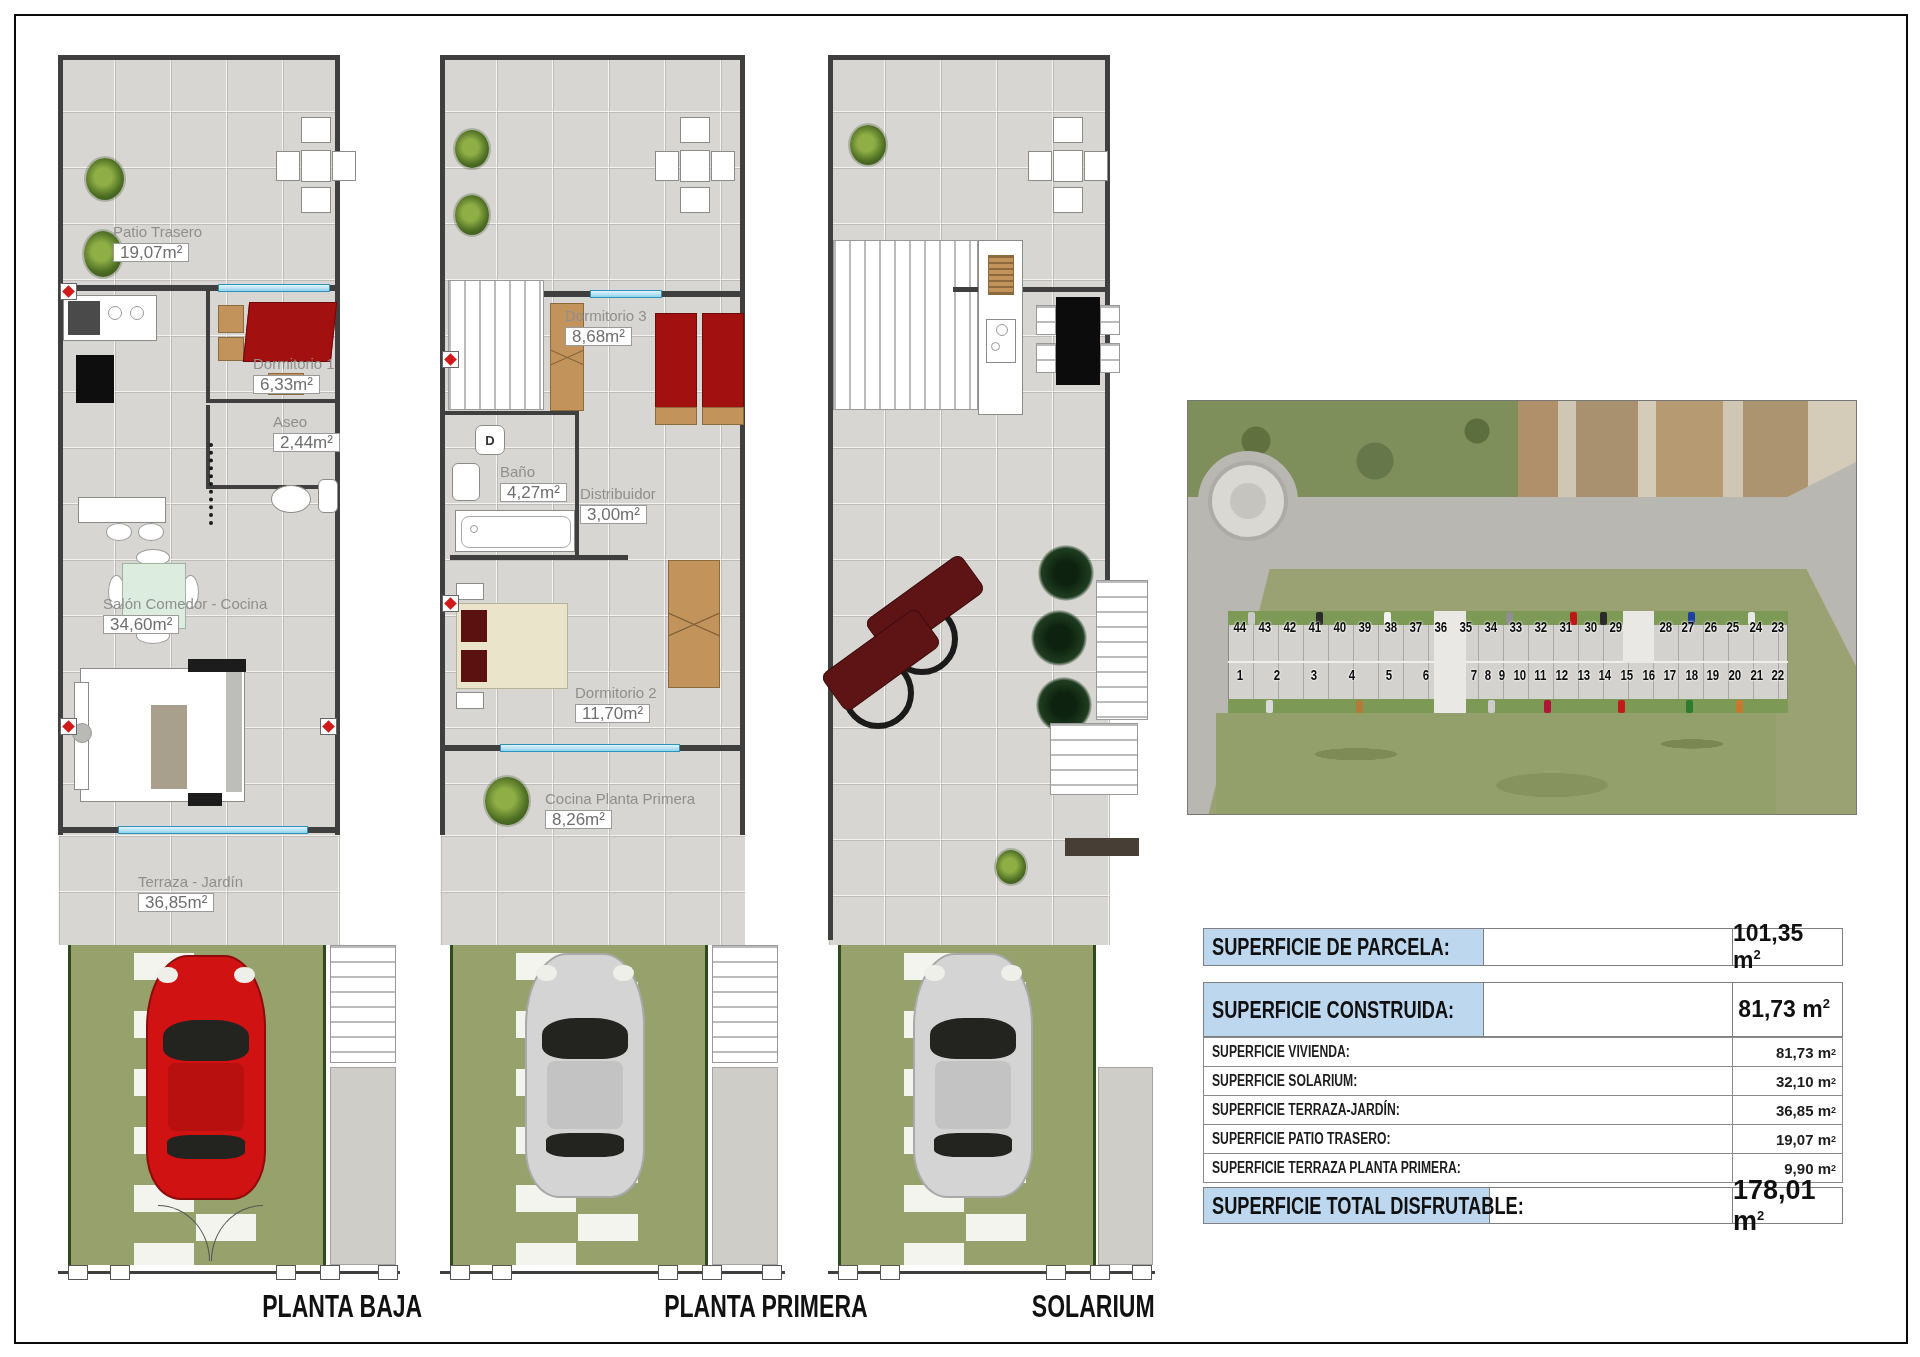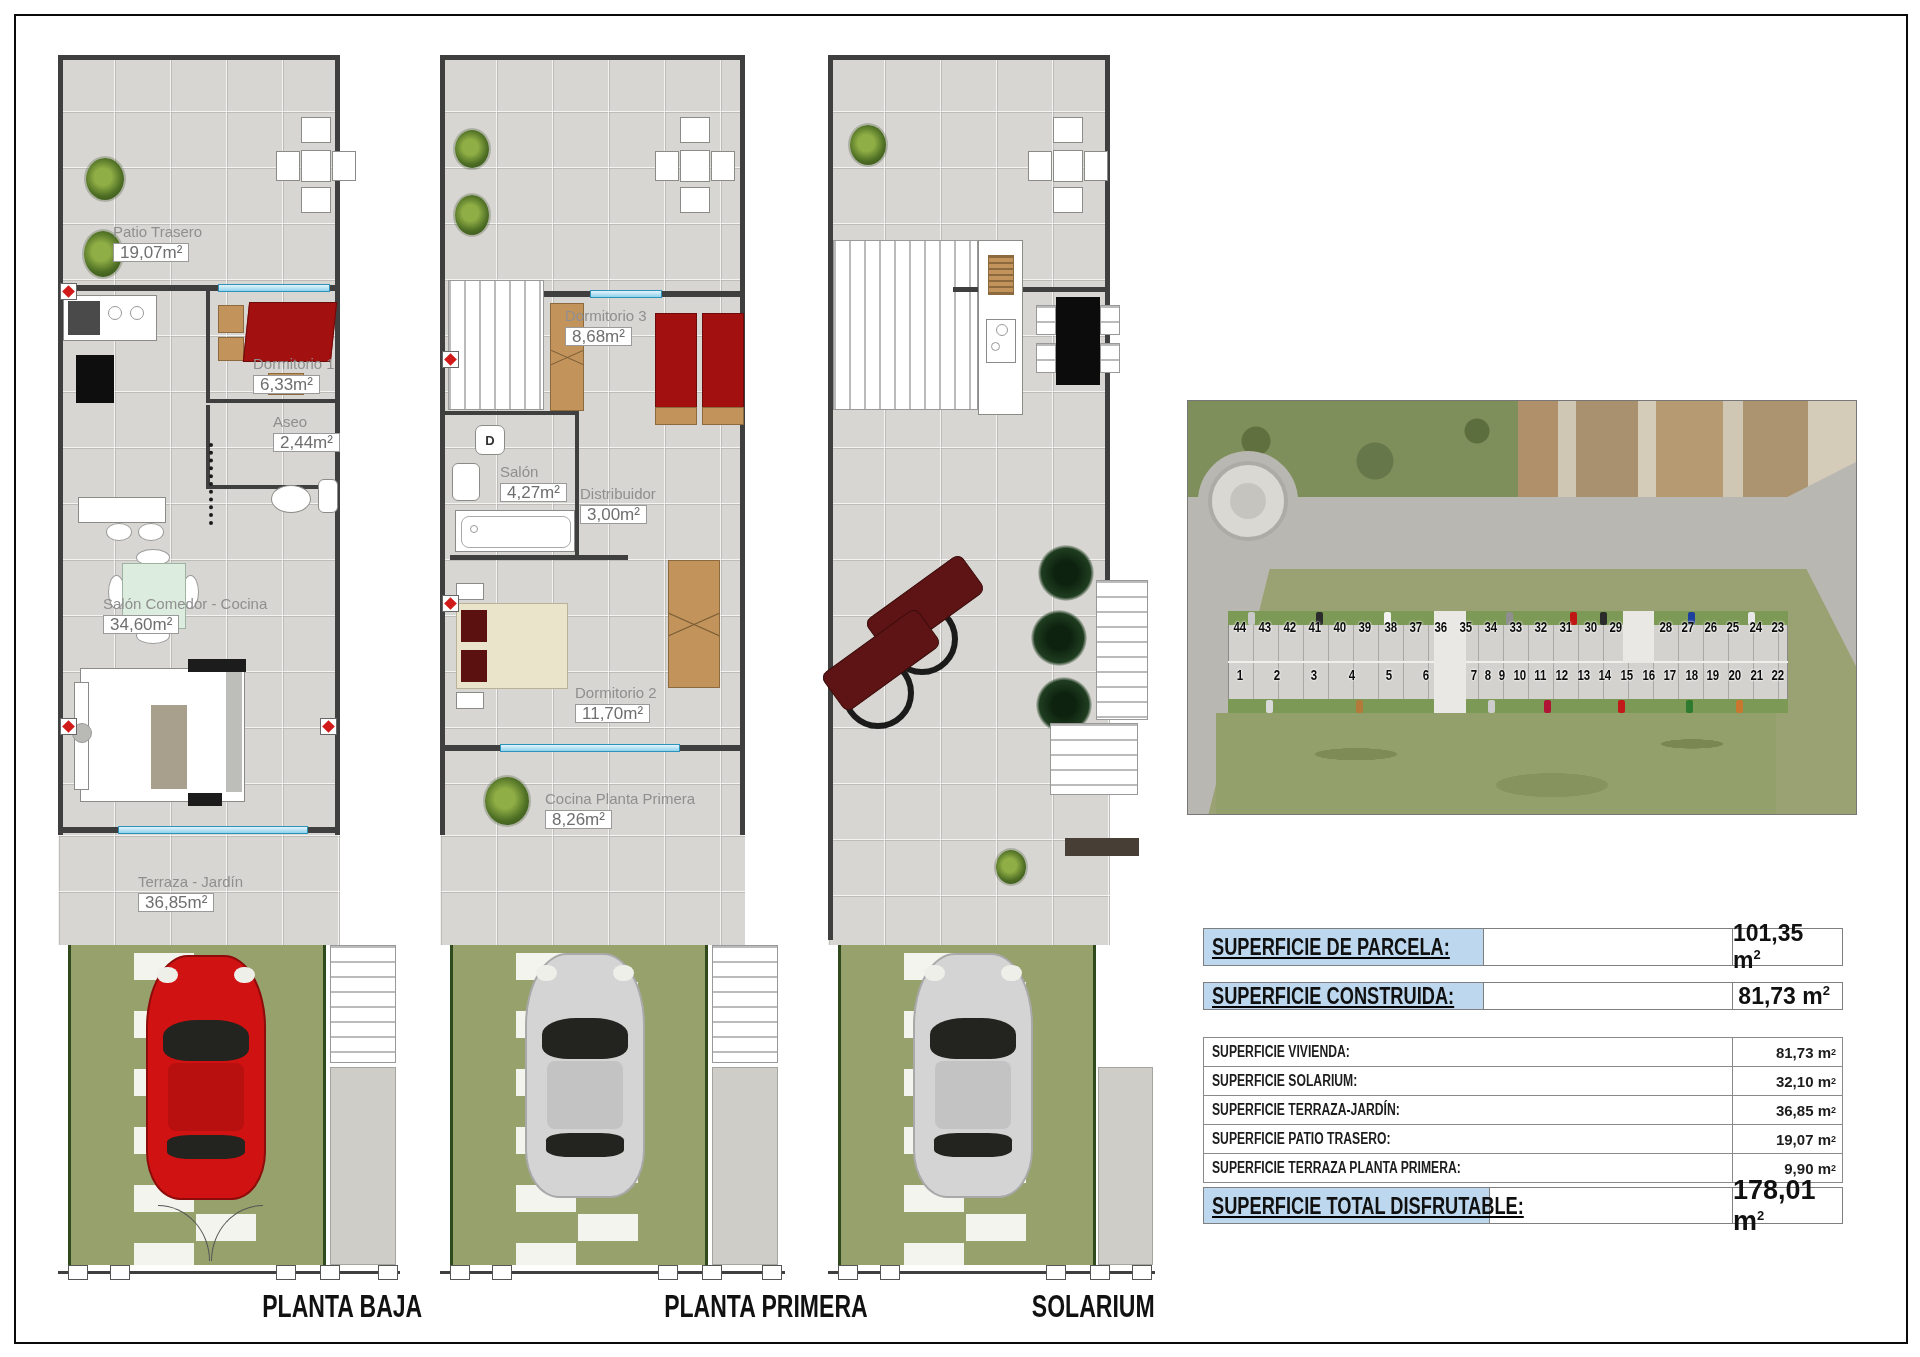--- a/index.html
+++ b/index.html
@@ -64,21 +64,21 @@
   .car.red .roof{background:#b80f0f;} .car.gray .roof{background:#c3c3c3;}
   .car .rear{position:absolute;left:16%;top:74%;width:68%;height:10%;background:#23231f;border-radius:30%;}
   .car .hl{position:absolute;top:4%;width:18%;height:7%;background:#efefea;border-radius:50%;}
   .caption{position:absolute;top:1288px;font-size:32px;font-weight:700;color:#111;text-align:right;}
   .cx{display:inline-block;transform:scaleX(.72);transform-origin:100% 50%;white-space:nowrap;letter-spacing:0;}
   .cxl{display:inline-block;transform:scaleX(.76);transform-origin:0 50%;white-space:nowrap;}
   
   .stable{position:absolute;left:1203px;top:928px;width:642px;}
   .row{position:absolute;left:0;width:640px;border:1px solid #7f7f7f;background:#fff;box-sizing:border-box;}
   .cell{position:absolute;top:0;height:100%;box-sizing:border-box;display:flex;align-items:center;}
-  .blue{background:#bdd7ee;border-right:1px solid #7f7f7f;padding-left:8px;text-decoration:underline;}
+  .blue{background:#bdd7ee;border-right:1px solid #7f7f7f;padding-left:8px;}
   .valcell{border-left:1px solid #7f7f7f;justify-content:flex-end;padding-right:14px;}
   .bigtext{font-size:24px;font-weight:700;color:#101010;}
   .bigval{font-size:23px;font-weight:700;color:#101010;}
   .bigval sup{font-size:13px;}
   .srow{position:relative;width:640px;height:30px;border:1px solid #8a8a8a;background:#fff;
         box-sizing:border-box;margin-top:-1px;}
   .srow .s-label{position:absolute;left:0;top:0;width:528px;height:100%;display:flex;align-items:center;padding-left:8px;box-sizing:border-box;
         font-size:16px;font-weight:700;color:#1c1c1c;}
   .srow .s-val{position:absolute;left:528px;top:0;width:112px;height:100%;border-left:1px solid #8a8a8a;box-sizing:border-box;
         display:flex;align-items:center;justify-content:flex-end;padding-right:8px;font-size:15px;font-weight:700;color:#1c1c1c;}
@@ -236,21 +236,21 @@
     <div class="abs wall" style="left:135px;top:356px;width:4px;height:145px;"></div>
     <div class="abs whitebox" style="left:35px;top:370px;width:30px;height:30px;border-radius:7px;display:flex;align-items:center;justify-content:center;font-size:13px;font-weight:700;color:#333;">
       <span>D</span>
     </div>
     <div class="abs whitebox" style="left:12px;top:408px;width:28px;height:38px;border-radius:6px;"></div>
     <div class="abs whitebox" style="left:15px;top:455px;width:120px;height:42px;">
       <div class="abs" style="left:5px;top:5px;width:108px;height:30px;border:1px solid #aaa;border-radius:8px;"></div>
       <div class="abs chair" style="left:14px;top:14px;width:8px;height:8px;"></div>
     </div>
     <div class="rlabel" style="left:60px;top:408px;width:100px;">
-      <div>Salón</div>
+      <div>Baño</div>
       <div class="area">4,27m²</div>
     </div>
     <div class="rlabel" style="left:140px;top:430px;width:110px;">
       <div>Distribuidor</div>
       <div class="area">3,00m²</div>
     </div>
 
     <div class="abs wall" style="left:10px;top:500px;width:178px;height:5px;"></div>
     <div class="abs whitebox" style="left:16px;top:528px;width:28px;height:17px;"></div>
     <div class="abs whitebox" style="left:16px;top:637px;width:28px;height:17px;"></div>
@@ -464,21 +464,21 @@
 
   <div class="stable">
     <div class="row" style="top:0;height:38px;">
       <div class="cell blue" style="left:0;width:280px;">
         <span class="bigtext cxl">SUPERFICIE DE PARCELA:</span>
       </div>
       <div class="cell valcell" style="left:528px;width:112px;">
         <span class="bigval"><span>101,35 m</span><sup>2</sup></span>
       </div>
     </div>
-    <div class="row" style="top:54px;height:28px;">
+    <div class="row" style="top:54px;height:55px;">
       <div class="cell blue" style="left:0;width:280px;">
         <span class="bigtext cxl">SUPERFICIE CONSTRUIDA:</span>
       </div>
       <div class="cell valcell" style="left:528px;width:112px;">
         <span class="bigval"><span>81,73 m</span><sup>2</sup></span>
       </div>
     </div>
     <div class="abs" style="left:0;top:110px;width:640px;">
 
     <div class="srow">

